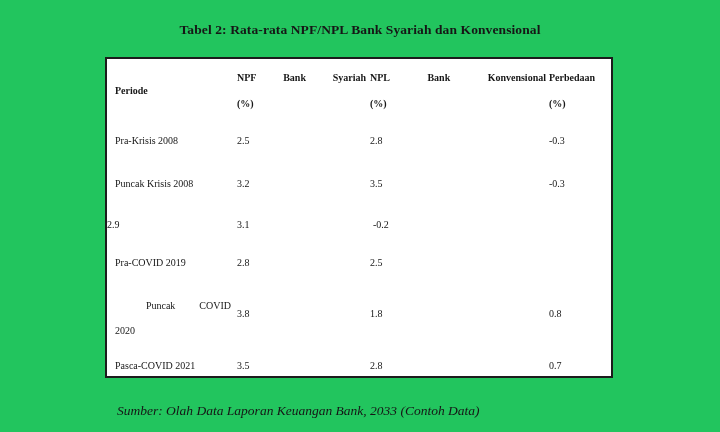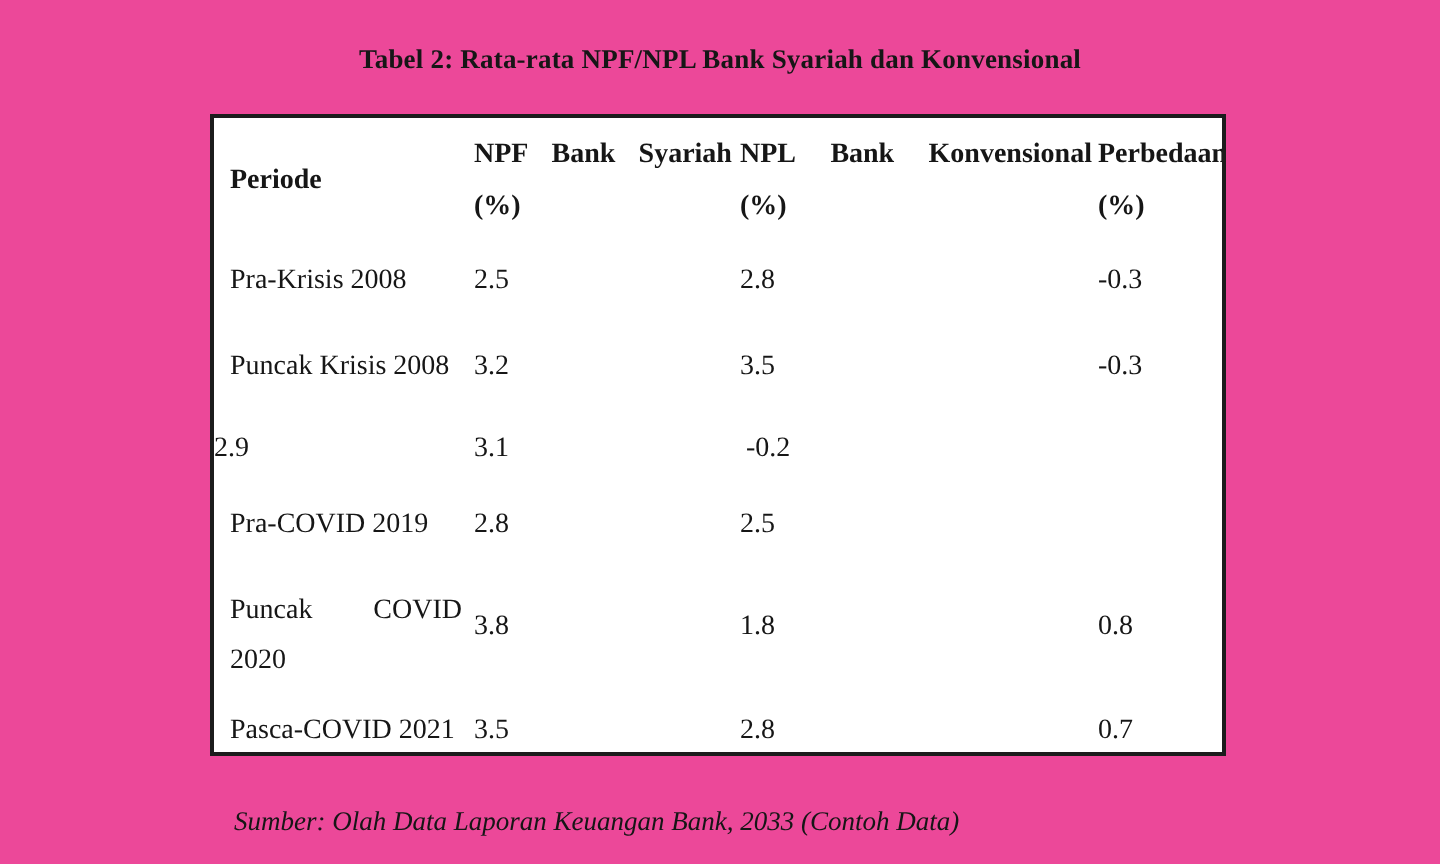--- a/index.html
+++ b/index.html
@@ -4,21 +4,21 @@
 <style>
   html, body { margin: 0; padding: 0; }
   body {
     width: 720px; height: 432px;
     background: #ffffff;
     font-family: "Liberation Serif", serif;
     color: #161616;
     position: relative;
     overflow: hidden;
   }
-  .page { position: relative; width: 720px; height: 432px; background: #ec4899; }
+  .page { position: relative; width: 720px; height: 432px; background: #22c55e; }
 
   .title {
     position: absolute;
     top: 21px; left: 0; width: 720px;
     text-align: center;
     font-weight: bold;
     font-size: 13.5px;
     line-height: 17px;
     letter-spacing: 0.1px;
   }
@@ -39,41 +39,41 @@
   }
   .h-head { height: 70px; }
   .h1 { height: 43px; }
   .h2 { height: 41px; }
   .h3 { height: 38px; }
   .h4 { height: 43px; }
   .h5 { height: 60px; }
   .h6 { height: 22px; }
 
   .c {
-    font-size: 14px;
+    font-size: 10px;
     line-height: 15px;
     padding-top: 4px;
     box-sizing: border-box;
     overflow: hidden;
     white-space: nowrap;
   }
   .c1 { padding-left: 8px; padding-right: 6px; white-space: normal; }
   .c4 { padding-left: 3px; }
 
   
   .head .c { font-weight: bold; padding-top: 0; }
   .head .c1 { padding-top: 24px; }
   .hline1 { display: block; padding-top: 11px; }
   .hflex { display: flex; justify-content: space-between; }
   .head .c2 .hflex { padding-right: 4px; }
   .head .c3 .hflex { padding-right: 0; }
   .hunit { display: block; margin-top: 11px; }
 
   
-  .r5 .c1 .l1 { display: flex; justify-content: space-between; }
+  .r5 .c1 .l1 { display: flex; justify-content: flex-end; gap: 24px; }
   .r5 .c1 .l2 { display: block; margin-top: 10px; }
   .r5 .cv { padding-top: 12px; }
 
   .source {
     position: absolute;
     left: 117px; top: 402px;
     font-style: italic;
     font-size: 13.5px;
     line-height: 17px;
   }

